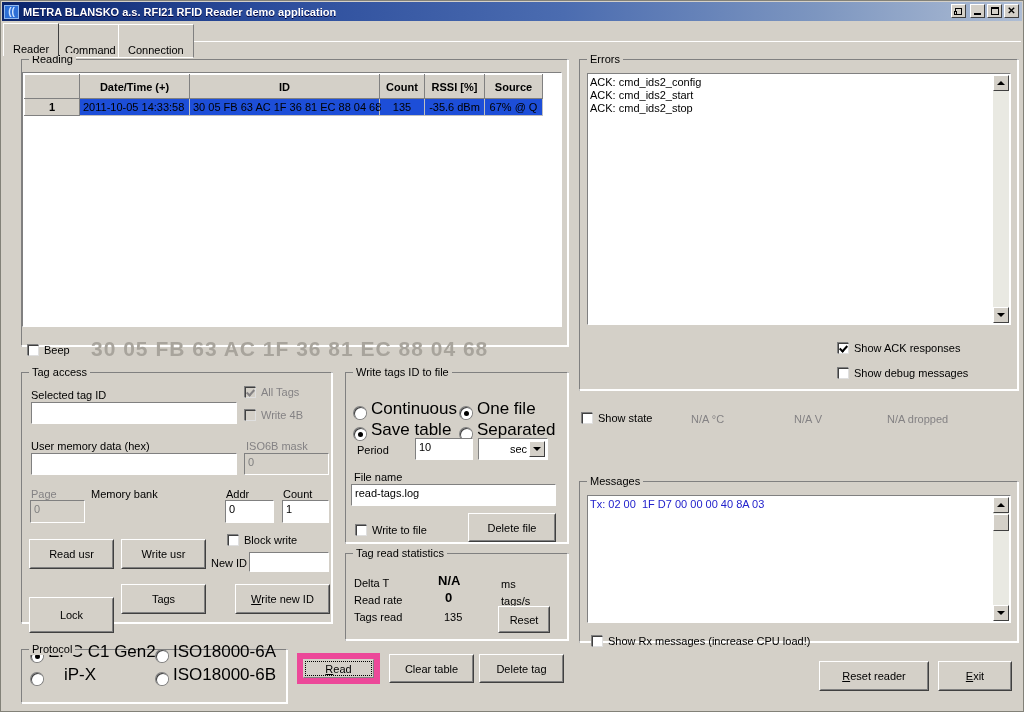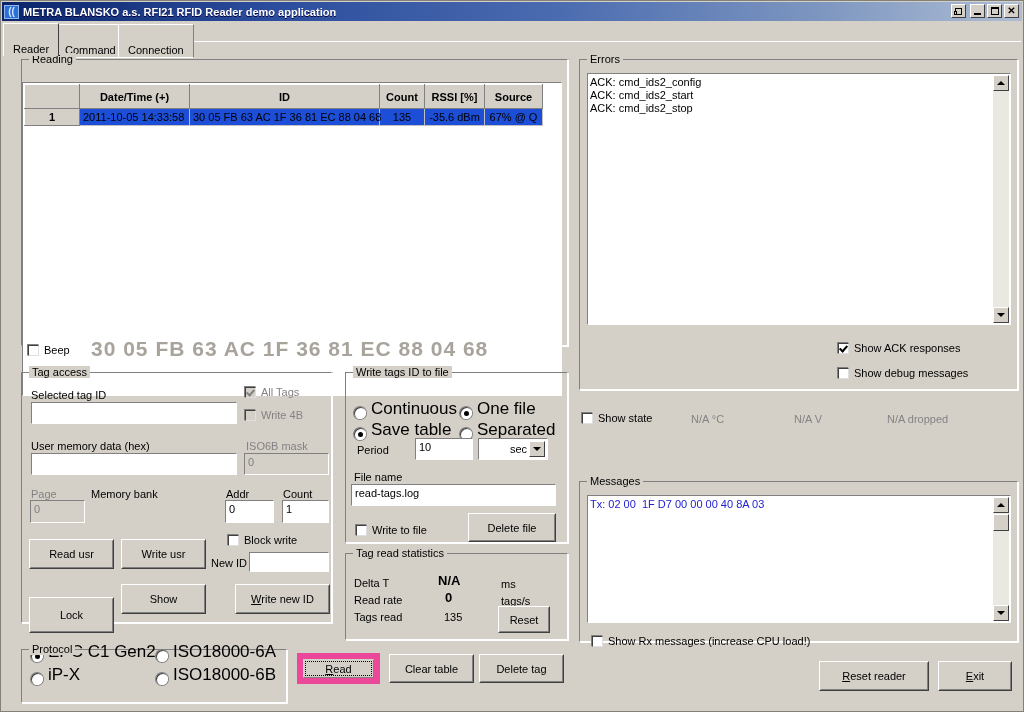--- a/index.html
+++ b/index.html
@@ -95,21 +95,21 @@
         display:flex;align-items:center;}
   .combo .txt{flex:1;padding-left:18px;font-size:11px;text-align:right;}
   .combo .arw{width:16px;height:calc(100% - 4px);margin:2px;background:#d4d0c8;
         border-top:1px solid #fff;border-left:1px solid #fff;
         border-right:1px solid #404040;border-bottom:1px solid #404040;
         box-sizing:border-box;display:flex;align-items:center;justify-content:center;}
   .arwg{width:0;height:0;border-left:4px solid transparent;border-right:4px solid transparent;
         border-top:4px solid #000;}
 
   
-  .tblwrap{position:absolute;left:21px;top:81px;width:540px;height:314px;
+  .tblwrap{position:absolute;left:21px;top:71px;width:540px;height:255px;
      background:#fff;box-sizing:border-box;
      border:1px solid #808080;border-right-color:#fff;border-bottom-color:#fff;overflow:hidden;}
   .tbl{border-collapse:collapse;font-size:11px;table-layout:fixed;width:518px;margin:1px 0 0 1px;}
   .tbl th{background:#d4d0c8;border:1px solid #fff;border-right-color:#808080;border-bottom-color:#808080;
      font-weight:bold;font-size:11px;height:24px;padding:0 2px;text-align:center;box-sizing:border-box;}
   .tbl td{border-right:1px solid #c0c0c0;border-bottom:1px solid #c0c0c0;height:17px;
      padding:0 3px;font-size:11px;background:#1d4ed8;box-sizing:border-box;white-space:nowrap;}
   .tbl td.rowhdr{background:#d4d0c8;font-weight:bold;text-align:center;
      border:1px solid #fff;border-right-color:#808080;border-bottom-color:#808080;}
   .tbl td.c{text-align:center;}
@@ -242,40 +242,40 @@
 
   <div class="lbl" style="left:225px;top:487px;">Addr</div>
   <div class="field" style="left:224px;top:499px;width:49px;height:23px;">0</div>
 
   <div class="lbl" style="left:282px;top:487px;">Count</div>
   <div class="field" style="left:281px;top:499px;width:47px;height:23px;">1</div>
 
   <div class="btn" style="left:28px;top:538px;width:85px;height:30px;">Read usr</div>
   <div class="btn" style="left:120px;top:538px;width:85px;height:30px;">Write usr</div>
   <div class="btn" style="left:28px;top:596px;width:85px;height:36px;">Lock</div>
-  <div class="btn" style="left:120px;top:583px;width:85px;height:30px;">Show</div>
+  <div class="btn" style="left:120px;top:583px;width:85px;height:30px;">Tags</div>
 
   <div class="cb" style="left:226px;top:533px;">
     <span class="cbx"></span>
     <span>Block write</span>
   </div>
   <div class="lbl" style="left:210px;top:556px;">New ID</div>
   <div class="field" style="left:248px;top:551px;width:80px;height:20px;"></div>
   <div class="btn" style="left:234px;top:583px;width:95px;height:30px;">
     <span><u>W</u>rite new ID</span>
   </div>
 
   <div class="grp" style="left:20px;top:628px;width:267px;height:55px;margin-top:20px;">
     <div class="cap">Protocol</div>
   </div>
   <div class="rb" style="left:30px;top:641px;">
     <span class="rbx on"></span>
     <span>EPC C1 Gen2</span>
   </div>
-  <div class="rb" style="left:30px;top:664px;">
+  <div class="rb" style="left:30px;top:664px;gap:16px;">
     <span class="rbx"></span>
     <span>iP-X</span>
   </div>
   <div class="rb" style="left:155px;top:641px;">
     <span class="rbx"></span>
     <span>ISO18000-6A</span>
   </div>
   <div class="rb" style="left:155px;top:664px;">
     <span class="rbx"></span>
     <span>ISO18000-6B</span>

